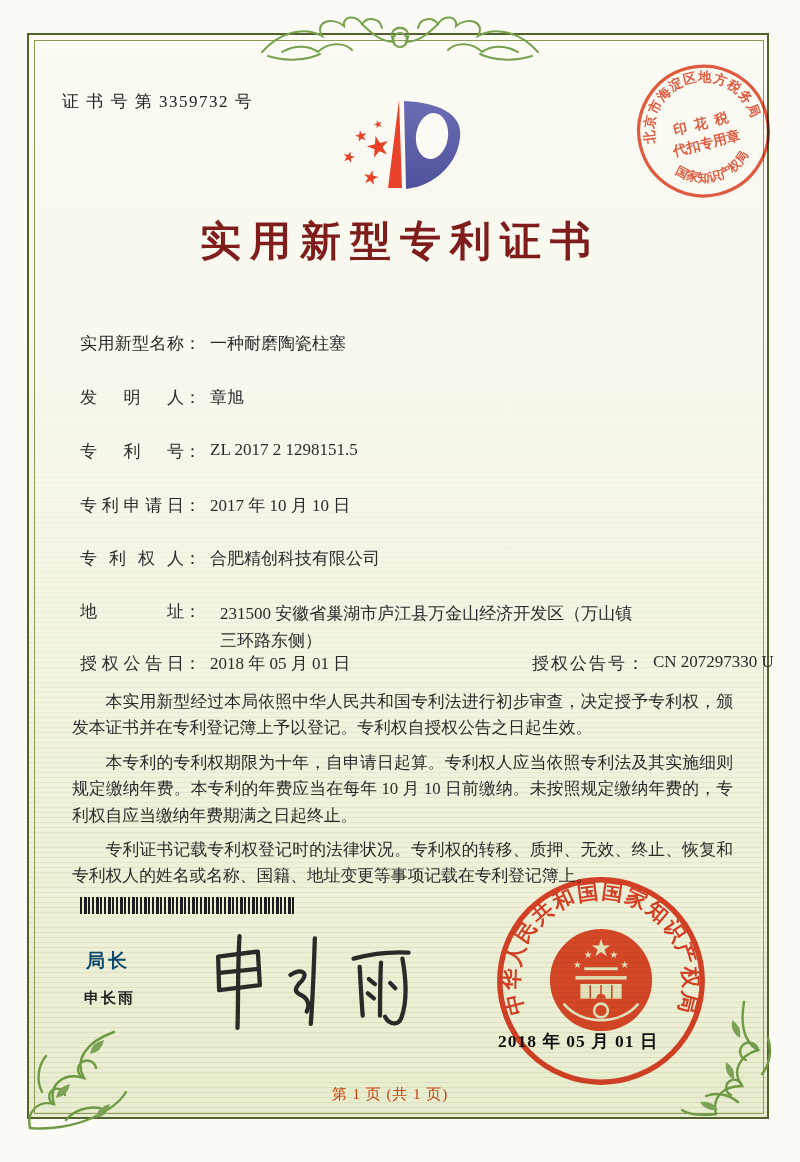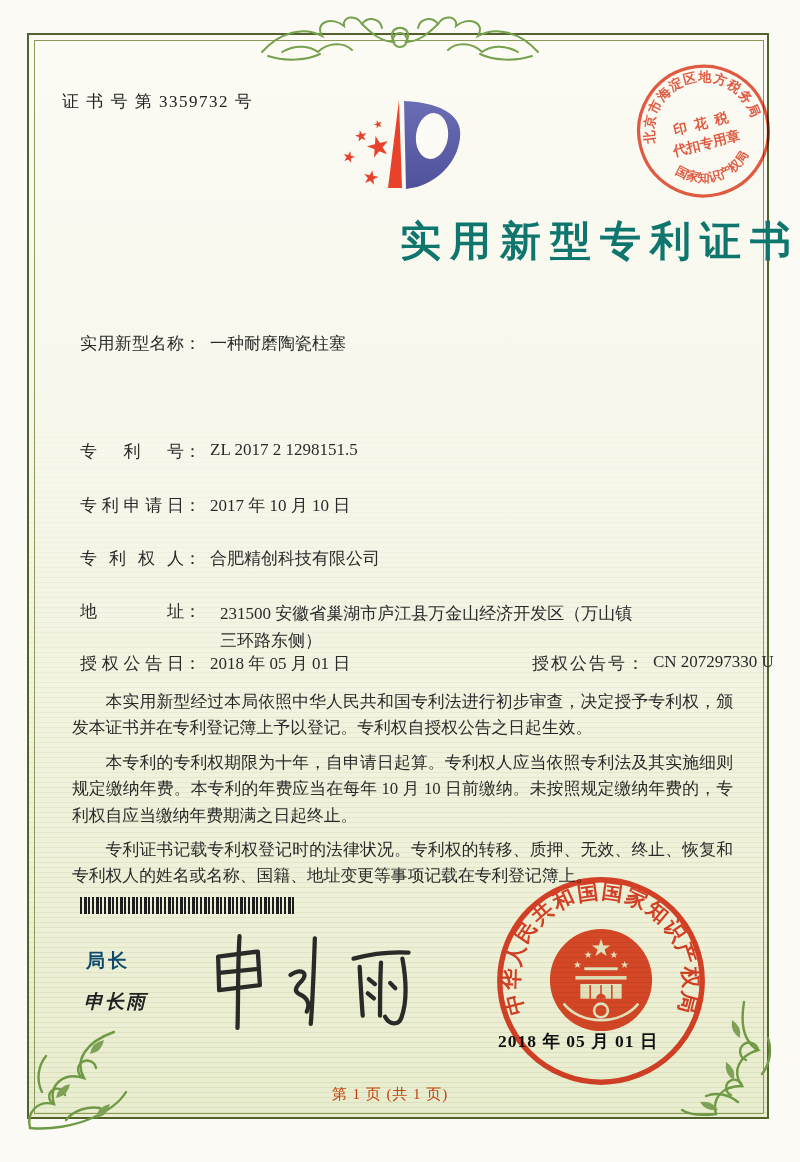--- a/index.html
+++ b/index.html
@@ -8,36 +8,36 @@
   .tint{position:absolute;left:29px;top:35px;width:739px;height:1083px;
         background:linear-gradient(180deg,#fcfbf4 0%,#f8f7ec 38%,#f1f2dd 68%,#e9edcf 100%);}
   .waves{position:absolute;left:29px;top:35px;width:739px;height:1083px;
         background:repeating-linear-gradient(0deg,rgba(150,160,90,.22) 0 1px,transparent 1px 5px);
         -webkit-mask-image:linear-gradient(180deg,transparent 0%,transparent 28%,rgba(0,0,0,.45) 62%,rgba(0,0,0,.8) 100%);
         mask-image:linear-gradient(180deg,transparent 0%,transparent 28%,rgba(0,0,0,.45) 62%,rgba(0,0,0,.8) 100%);}
   .border-outer{position:absolute;left:27px;top:33px;width:738px;height:1082px;border:2.5px solid #51622c;}
   .border-inner{position:absolute;left:34px;top:40px;width:728px;height:1072px;border:1px solid #8b9b57;}
   .abs{position:absolute;}
   .certno{left:62px;top:90px;font-size:17px;letter-spacing:1.5px;color:#222;}
-  .title{left:0;top:214px;width:800px;text-align:right;font-size:41px;font-weight:700;
-         letter-spacing:9px;color:#0f766e;}
+  .title{left:0;top:214px;width:800px;text-align:center;font-size:41px;font-weight:700;
+         letter-spacing:9px;color:#7f1d1d;}
   .row{left:80px;font-size:17px;white-space:nowrap;}
   .lab{display:inline-block;width:104px;text-align:justify;text-align-last:justify;vertical-align:top;}
   .colon{display:inline-block;vertical-align:top;}
   .val{display:inline-block;margin-left:9px;vertical-align:top;}
   .addrval{display:inline-block;margin-left:19px;vertical-align:top;white-space:normal;width:560px;line-height:27px;}
   .grant-right{position:absolute;left:452px;top:0;white-space:nowrap;}
   .grant-right .glab{letter-spacing:2px;}
   .bodytext{left:64px;top:681px;width:677px;font-size:16.8px;line-height:26.4px;text-align:justify;}
   .bodytext p{margin:8px;text-indent:2em;}
   .barcode{left:80px;top:897px;width:216px;height:17px;
      background:repeating-linear-gradient(90deg,#1d1d1d 0 2px,transparent 2px 4px),
                 repeating-linear-gradient(90deg,transparent 0 5px,#1d1d1d 5px 7px,transparent 7px 12px);}
   .sig-label{left:86px;top:948px;font-size:19px;letter-spacing:3px;font-family:"Liberation Sans",sans-serif;font-weight:600;color:#0c4a6e;}
-  .sig-name{left:84px;top:989px;font-size:19px;letter-spacing:2px;font-family:"Liberation Sans",sans-serif;font-weight:600;color:#222;font-style:italic;}
+  .sig-name{left:84px;top:989px;font-size:15px;letter-spacing:2px;font-family:"Liberation Sans",sans-serif;font-weight:600;color:#222;}
   .signature{left:198px;top:922px;}
   .taxstamp{left:628px;top:57px;transform:rotate(-14deg);mix-blend-mode:multiply;opacity:.92;}
   .seal{left:488px;top:868px;mix-blend-mode:multiply;opacity:.95;}
   .sealdate{left:498px;top:1029px;font-size:17.5px;letter-spacing:1px;color:#111;font-weight:600;z-index:5;}
   .footer{left:0;top:1085px;width:780px;text-align:center;font-size:15px;letter-spacing:1px;color:#c2410c;}
   svg{display:block;}
 </style>
 </head>
 <body>
 
@@ -130,20 +130,23 @@
     </g>
   </svg>
 
   <div class="abs certno">证 书 号 第 3359732 号</div>
 
   <div class="abs title">实用新型专利证书</div>
 
   <div class="abs row" style="top:332px">
     <span class="lab">实用新型名称</span><span class="colon">：</span><span class="val">一种耐磨陶瓷柱塞</span>
   </div>
+  <div class="abs row" style="top:386px">
+    <span class="lab">发明人</span><span class="colon">：</span><span class="val">章旭</span>
+  </div>
   <div class="abs row" style="top:440px">
     <span class="lab">专利号</span><span class="colon">：</span><span class="val">ZL 2017 2 1298151.5</span>
   </div>
   <div class="abs row" style="top:494px">
     <span class="lab">专利申请日</span><span class="colon">：</span><span class="val">2017 年 10 月 10 日</span>
   </div>
   <div class="abs row" style="top:547px">
     <span class="lab">专利权人</span><span class="colon">：</span><span class="val">合肥精创科技有限公司</span>
   </div>
   <div class="abs row" style="top:600px">

